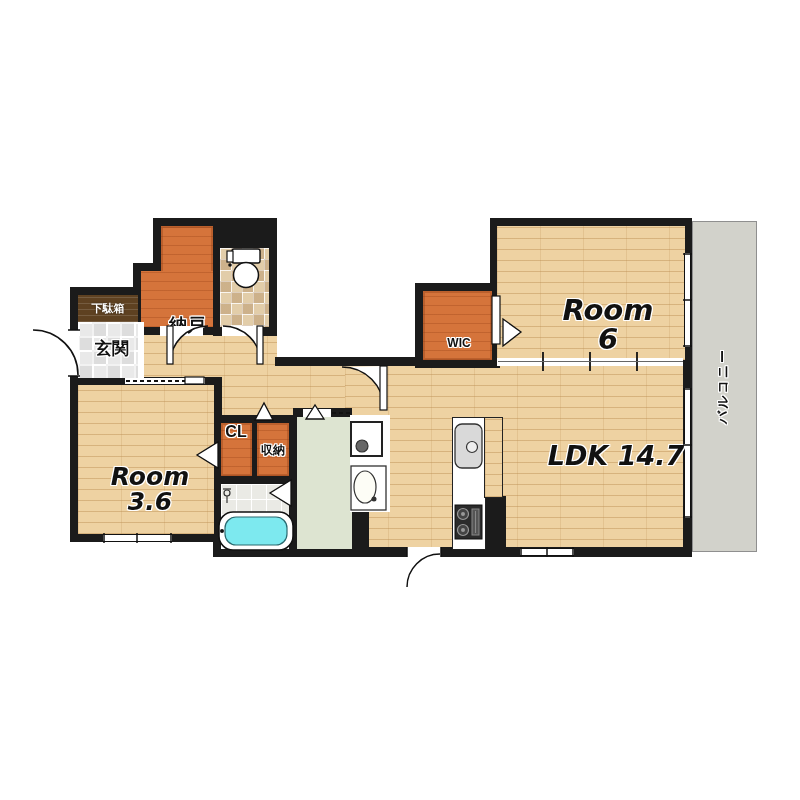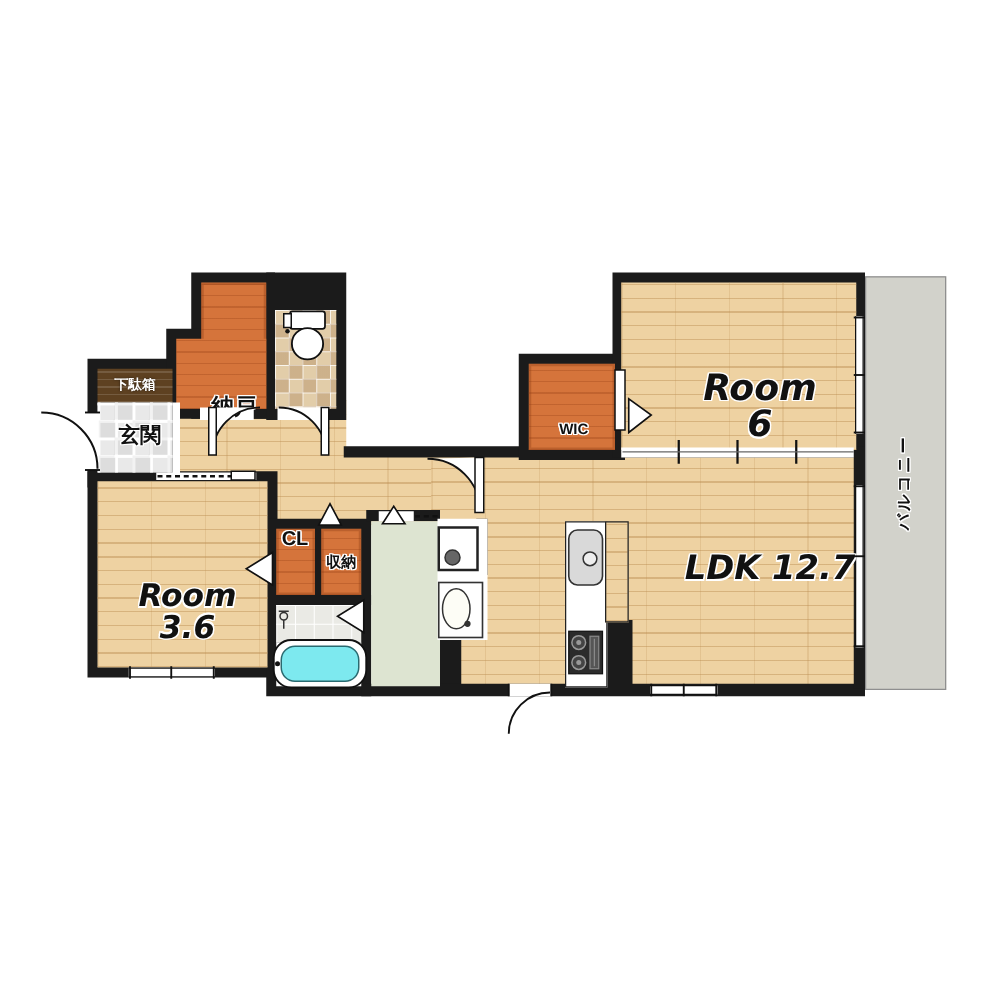--- a/index.html
+++ b/index.html
@@ -104,21 +104,21 @@
   <div class="win" style="left:303px;top:409px;width:28px;height:8px;"></div>
 
   <div class="lbl" style="left:187px;top:289px;font-size:18px;margin-top:36px;">納戸</div>
   <div class="lbl lbl-white" style="left:108px;top:308px;font-size:11px;">下駄箱</div>
   <div class="lbl" style="left:112px;top:348px;font-size:17px;">玄関</div>
   <div class="lbl lbl-it lbl-center" style="left:608px;top:297px;font-size:29px;">
     <div>Room</div>
     <div>6</div>
   </div>
   <div class="lbl" style="left:459px;top:343px;font-size:12px;">WIC</div>
-  <div class="lbl lbl-it" style="left:616px;top:455px;font-size:27px;">LDK 12.7</div>
+  <div class="lbl lbl-it" style="left:616px;top:455px;font-size:27px;">LDK 14.7</div>
   <div class="lbl lbl-it lbl-center" style="left:150px;top:461px;font-size:25px;">
     <div>Room</div>
     <div>3.6</div>
   </div>
   <div class="lbl" style="left:236px;top:432px;font-size:16px;">CL</div>
   <div class="lbl" style="left:273px;top:450px;font-size:12px;">収納</div>
   <div class="lbl" style="left:723px;top:386px;font-size:13px;letter-spacing:2px;transform:translate(-50%,-50%) rotate(-90deg);">バルコニー</div>
 
   <svg width="800" height="800" viewBox="0 0 800 800">
 

